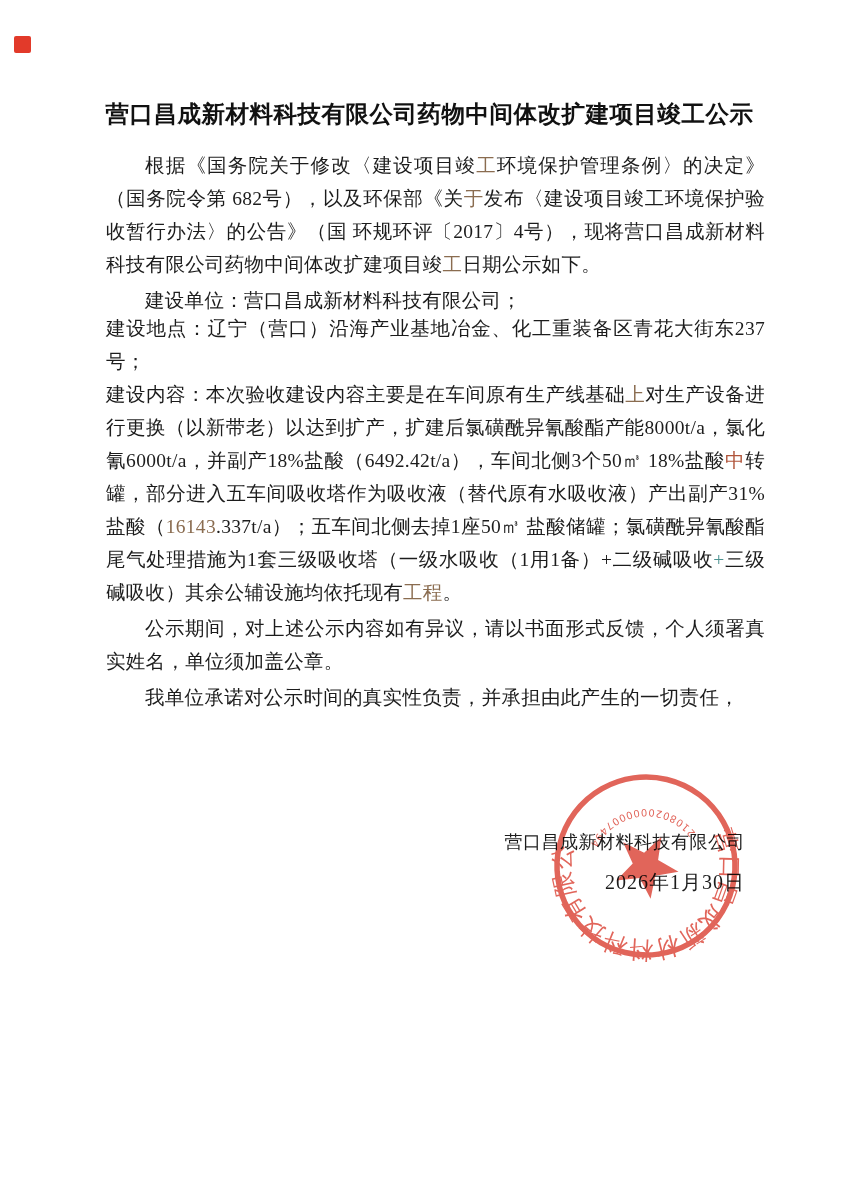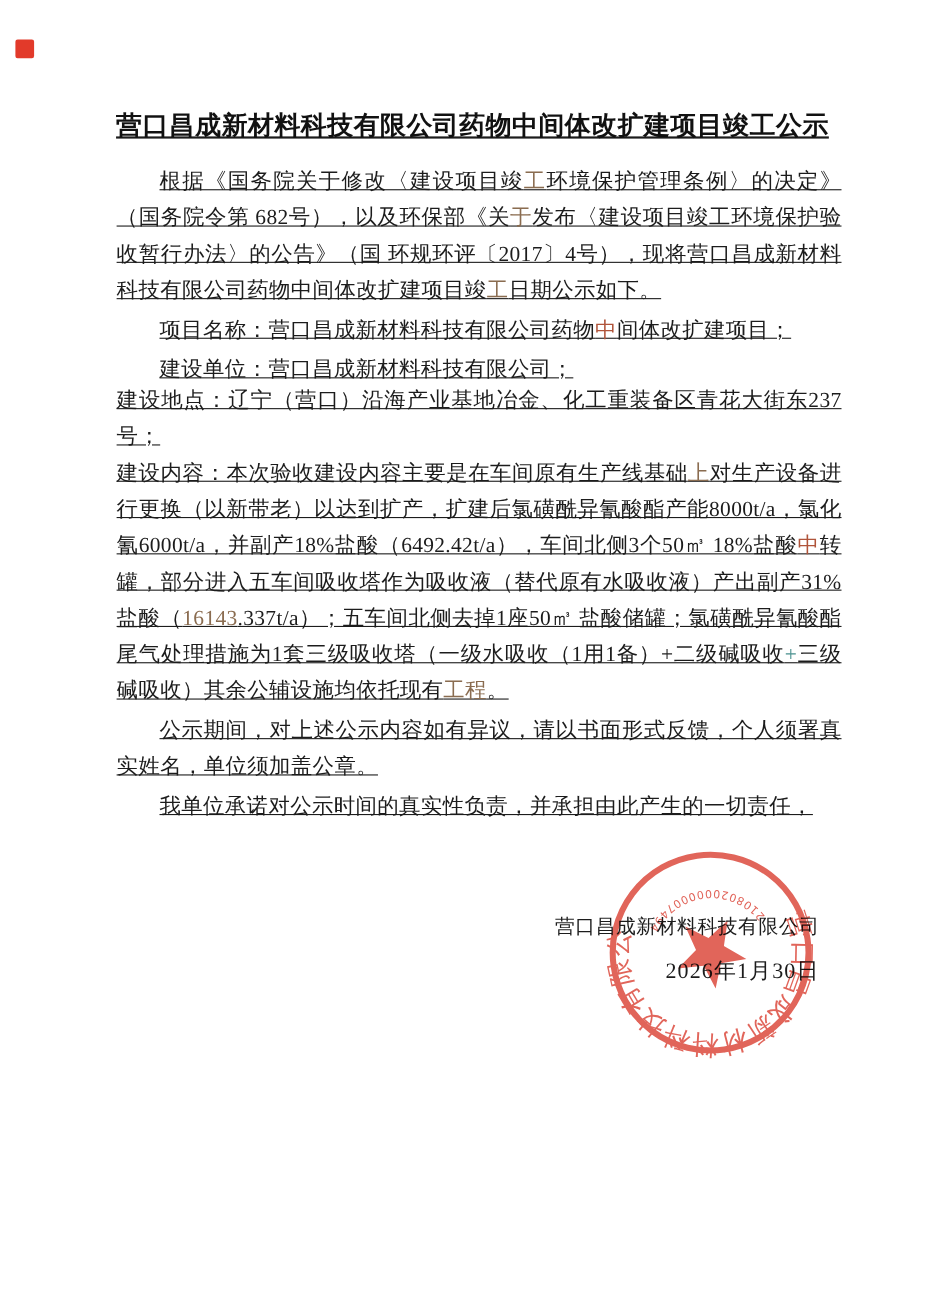--- a/index.html
+++ b/index.html
@@ -3,21 +3,20 @@
 <meta charset="utf-8">
 <style>
   html,body { margin:0; padding:0; background:#ffffff; }
   .page {
     position:relative;
     width:859px; height:1195px;
     background:#ffffff;
     overflow:hidden;
     font-family:"Liberation Serif","DejaVu Serif",serif;
     color:#1c1c1c;
-    text-decoration:underline;
   }
   .red-marker{
     position:absolute; left:14px; top:36px;
     width:17px; height:17px;
     background:#e23a2a; border-radius:2px;
   }
   .title{
     margin:93px 95px 0 95px;
     font-family:"Liberation Sans","DejaVu Sans",sans-serif;
     font-weight:700;
@@ -62,21 +61,20 @@
 <body>
 
 <div class="page">
 
   <div class="red-marker"></div>
 
   <h1 class="title">营口昌成新材料科技有限公司药物中间体改扩建项目竣工公示</h1>
 
   <div class="body-text">
     <p class="p indent"><span>根据《国务院关于修改〈建设项目竣</span><span class="acc-brown">工</span><span>环境保护管理条例〉的决定》（国务院令第 682号），以及环保部《关</span><span class="acc-brown">于</span><span>发布〈建设项目竣工环境保护验收暂行办法〉的公告》（国 环规环评〔2017〕4号），现将营口昌成新材料科技有限公司药物中间体改扩建项目竣</span><span class="acc-brown">工</span><span>日期公示如下。</span></p>
-    <p class="p indent mt"><span>项目名称：营口昌成新材料科技有限公司药物</span><span class="acc-red">中</span><span>间体改扩建项目；</span></p>
     <p class="p indent mt"><span>建设单位：营口昌成新材料科技有限公司；</span></p>
     <p class="p tight"><span>建设地点：辽宁（营口）沿海产业基地冶金、化工重装备区青花大街东237号；</span></p>
     <p class="p"><span>建设内容：本次验收建设内容主要是在车间原有生产线基础</span><span class="acc-brown">上</span><span>对生产设备进行更换（以新带老）以达到扩产，扩建后氯磺酰异氰酸酯产能8000t/a，氯化氰6000t/a，并副产18%盐酸（6492.42t/a），车间北侧3个50㎥ 18%盐酸</span><span class="acc-red">中</span><span>转罐，部分进入五车间吸收塔作为吸收液（替代原有水吸收液）产出副产31%盐酸（</span><span class="acc-brown">16143</span><span>.337t/a）；五车间北侧去掉1座50㎥ 盐酸储罐；氯磺酰异氰酸酯尾气处理措施为1套三级吸收塔（一级水吸收（1用1备）+二级碱吸收</span><span class="acc-teal">+</span><span>三级碱吸收）其余公辅设施均依托现有</span><span class="acc-brown">工程</span><span>。</span></p>
     <p class="p indent mt"><span>公示期间，对上述公示内容如有异议，请以书面形式反馈，个人须署真实姓名，单位须加盖公章。</span></p>
     <p class="p indent mt"><span>我单位承诺对公示时间的真实性负责，并承担由此产生的一切责任，</span></p>
   </div>
 
   <div class="signature">
     <div class="sig-company">营口昌成新材料科技有限公司</div>
     <div class="sig-date">2026年1月30日</div>

